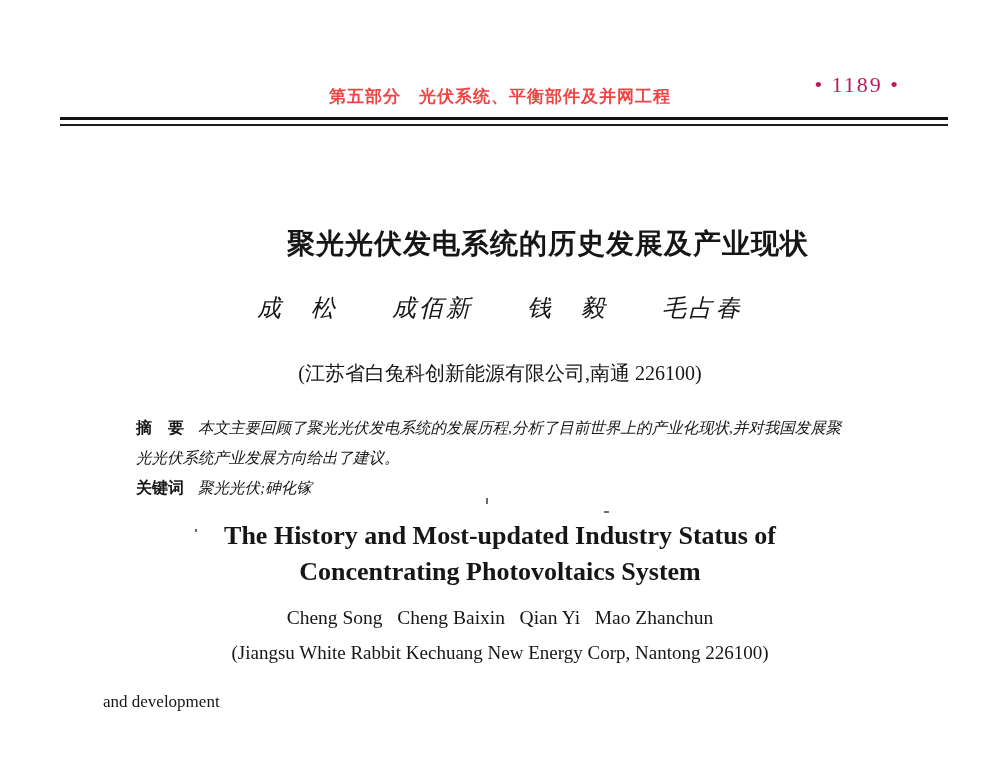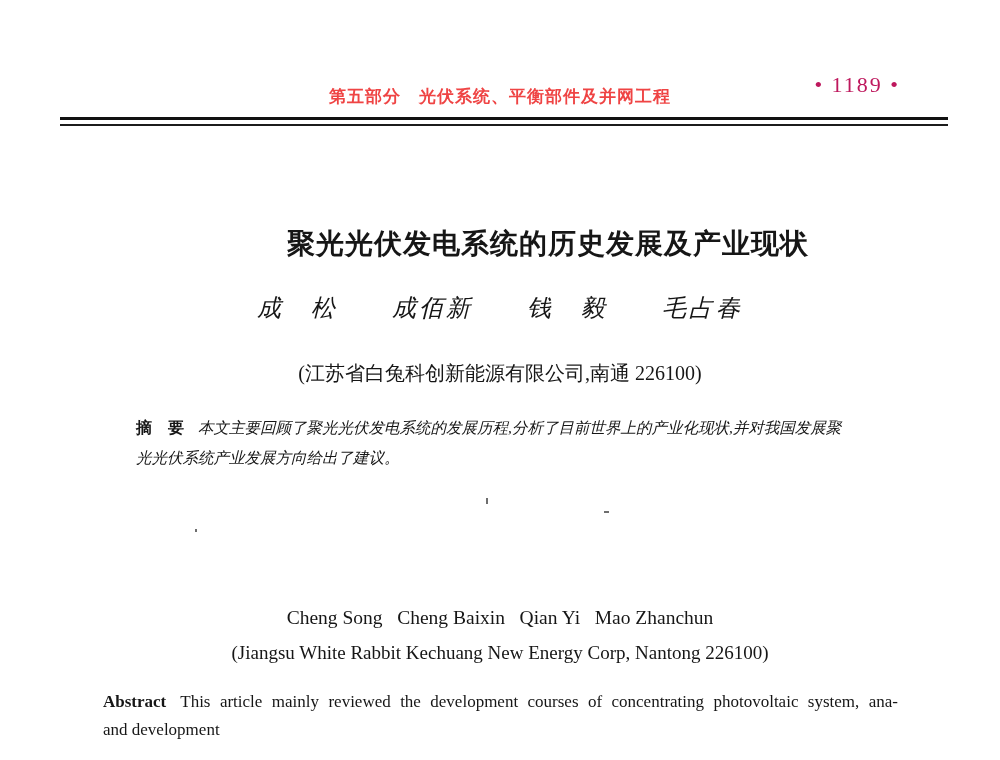--- a/index.html
+++ b/index.html
@@ -117,31 +117,33 @@
 <div class="abs center cn-authors">成　松　　成佰新　　钱　毅　　毛占春</div>
 <div class="abs center cn-affiliation">(江苏省白兔科创新能源有限公司,南通 226100)</div>
 
 <div class="abs cn-abstract">
   <div class="line">
     <span class="label-cn">摘　要</span><span>本文主要回顾了聚光光伏发电系统的发展历程,分析了目前世界上的产业化现状,并对我国发展聚</span>
   </div>
   <div class="line">
     <span>光光伏系统产业发展方向给出了建议。</span>
   </div>
+  <div class="line">
+    <span class="label-cn">关键词</span><span>聚光光伏;砷化镓</span>
+  </div>
 </div>
 
 <div class="speck speck-1"></div>
 <div class="speck speck-2"></div>
 <div class="speck speck-3"></div>
 
 <div class="abs center en-title">
+  <div>The History and Most-updated Industry Status of</div>
+  <div>Concentrating Photovoltaics System</div>
 </div>
 <div class="abs center en-authors">Cheng Song   Cheng Baixin   Qian Yi   Mao Zhanchun</div>
 <div class="abs center en-affiliation">(Jiangsu White Rabbit Kechuang New Energy Corp, Nantong 226100)</div>
 
 <div class="abs en-abstract">
-  <div class="jline">
-    <span class="label-en">Abstract</span><span class="gap-en"></span><span>This article mainly reviewed the development courses of concentrating photovoltaic system, ana-</span>
-  </div>
   <div>
     <span>and development</span>
   </div>
 </div>
 
 </body></html>

